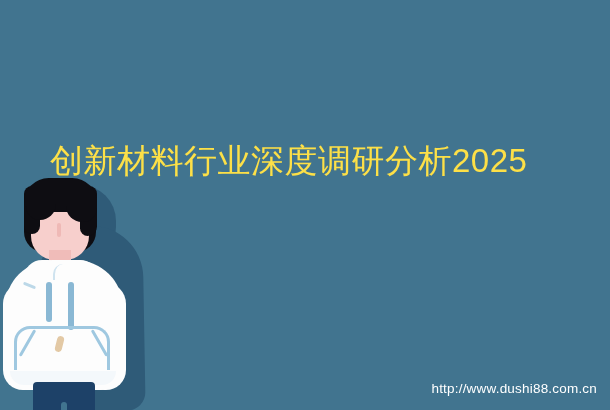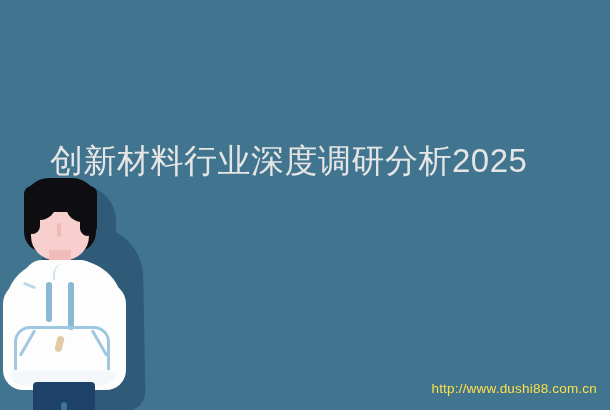--- a/index.html
+++ b/index.html
@@ -18,33 +18,33 @@
   }
 
   
   .title {
     position: absolute;
     left: 50px;
     top: 141px;
     font-size: 33px;
     line-height: 40px;
     letter-spacing: 0.5px;
-    color: #e5e5e5;
+    color: #fde047;
     white-space: nowrap;
     font-weight: 400;
   }
 
   
   .watermark {
     position: absolute;
     right: 13px;
     bottom: 13px;
     font-size: 13.5px;
     line-height: 16px;
-    color: #fde047;
+    color: #ffffff;
     letter-spacing: 0.2px;
     white-space: nowrap;
   }
 
   
   .figure {
     position: absolute;
     left: 0;
     top: 178px;
     width: 190px;

